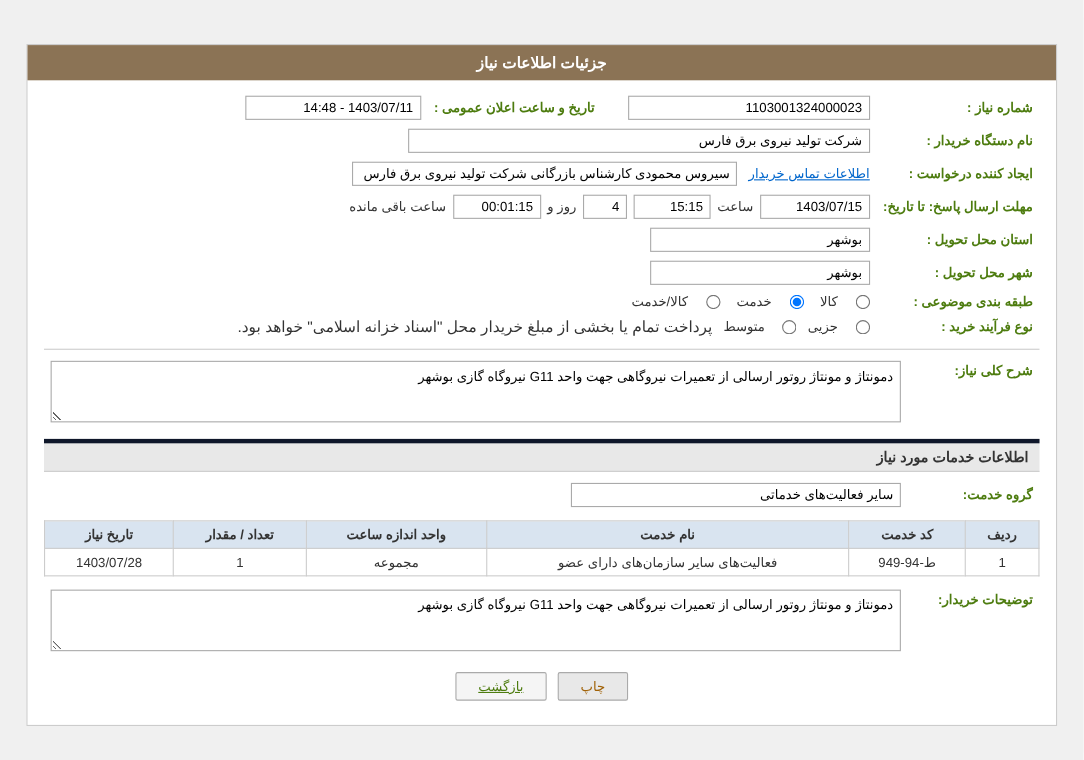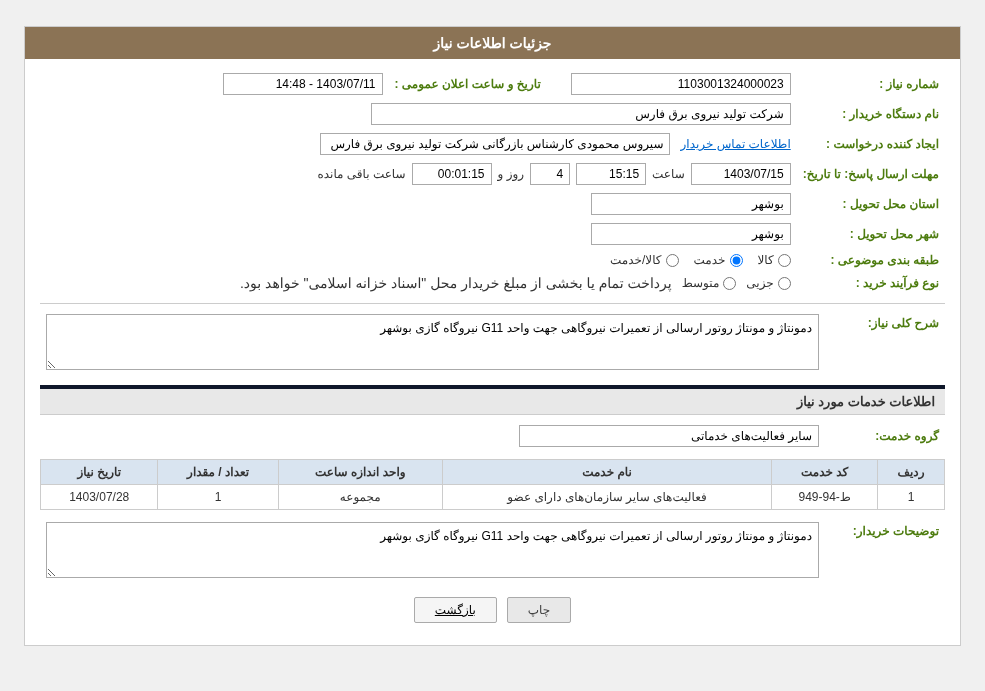--- a/index.html
+++ b/index.html
@@ -5,21 +5,21 @@
     * { box-sizing: border-box; margin: 0; padding: 0; }
     body {
       font-family: Tahoma, Arial, sans-serif;
       background: #f0f0f0;
       direction: rtl;
       font-size: 12px;
       color: #333;
     }
     .page-wrapper {
       max-width: 985px;
-      margin: 2px auto;
+      margin: 16px auto;
       background: #f0f0f0;
       padding: 24px;
     }
     .main-container {
       background: #fff;
       border: 1px solid #ccc;
     }
     .header-bar {
       background: #8B7355;
       color: #fff;
@@ -88,21 +88,21 @@
     }
     .radio-group {
       display: flex;
       gap: 15px;
       align-items: center;
       direction: rtl;
     }
     .radio-item {
       display: flex;
       align-items: center;
-      gap: 4px;
+      gap: 16px;
     }
     .purchase-type-row {
       display: flex;
       align-items: center;
       gap: 10px;
       direction: rtl;
     }
     .divider {
       border: none;
       border-top: 1px solid #ccc;
@@ -145,25 +145,25 @@
     .btn {
       padding: 5px 20px;
       border: 1px solid #aaa;
       cursor: pointer;
       font-family: Tahoma, Arial, sans-serif;
       font-size: 12px;
       border-radius: 2px;
     }
     .btn-print {
       background: #e8e8e8;
-      color: #404040;
+      color: #a16207;
     }
     .btn-back {
       background: #f5f5f5;
-      color: #000000;
+      color: #4d7c0f;
       text-decoration: underline;
     }
   </style>
 </head>
 <body>
 
 <div class="page-wrapper">
   <div class="main-container">
 
     <div class="header-bar">

